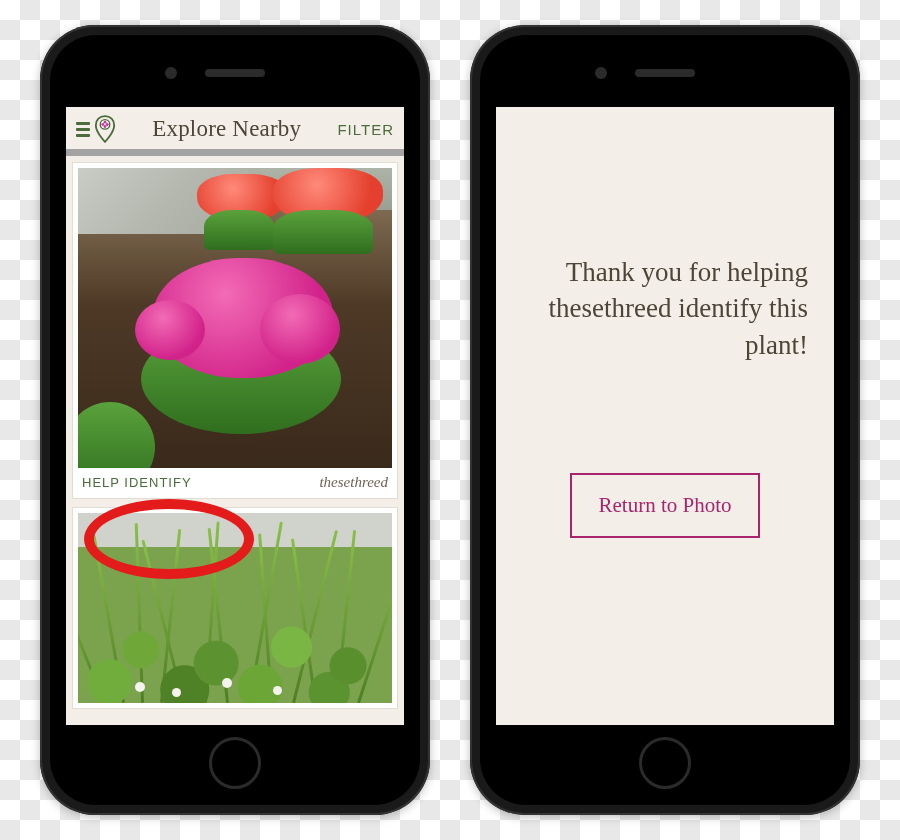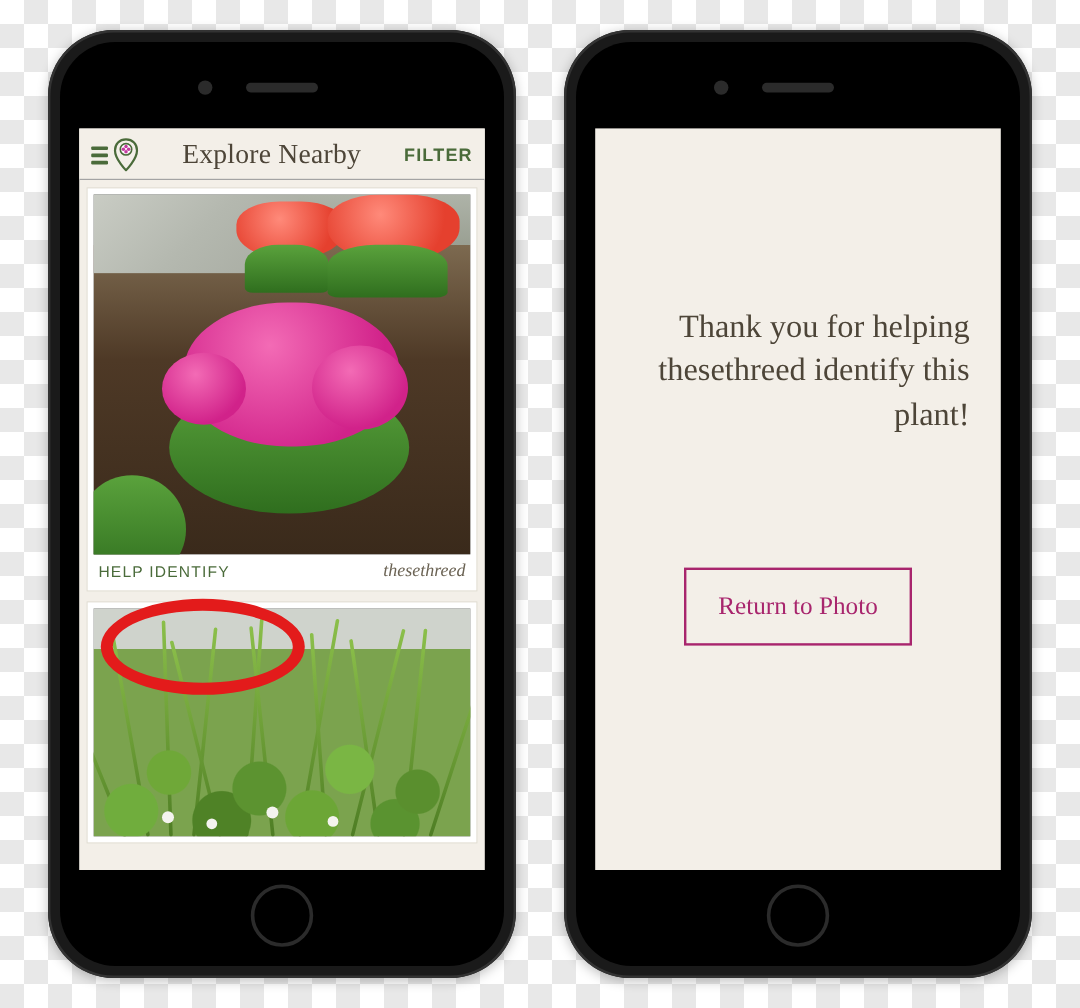--- a/index.html
+++ b/index.html
@@ -61,21 +61,21 @@
     background: #f3efe8;
     overflow: hidden;
     position: relative;
   }
 
   
   .header {
     display: flex;
     align-items: center;
     padding: 8px 10px 6px 10px;
-    border-bottom: 1px solid #a3a3a3;
+    border-bottom: 7px solid #a3a3a3;
     background: #f3efe8;
   }
   .logo-wrap { display: flex; align-items: center; gap: 2px; }
   .hamburger {
     display: flex; flex-direction: column; gap: 3px;
     margin-right: 2px;
   }
   .hamburger span {
     width: 14px; height: 3px; background: #4a6b3a; border-radius: 1px;
   }
@@ -89,21 +89,21 @@
     font-size: 23px;
     color: #4d4538;
     font-weight: 400;
     letter-spacing: 0.2px;
   }
   .filter {
     font-family: Helvetica, Arial, sans-serif;
     font-size: 15px;
     letter-spacing: 1px;
     color: #4a6b3a;
-    font-weight: 700;
+    font-weight: 400;
   }
 
   .feed { padding: 6px; display: flex; flex-direction: column; gap: 8px; }
   .card {
     background: #fff;
     border: 1px solid #e2ddd1;
     padding: 5px;
   }
   .card-img {
     width: 100%;

